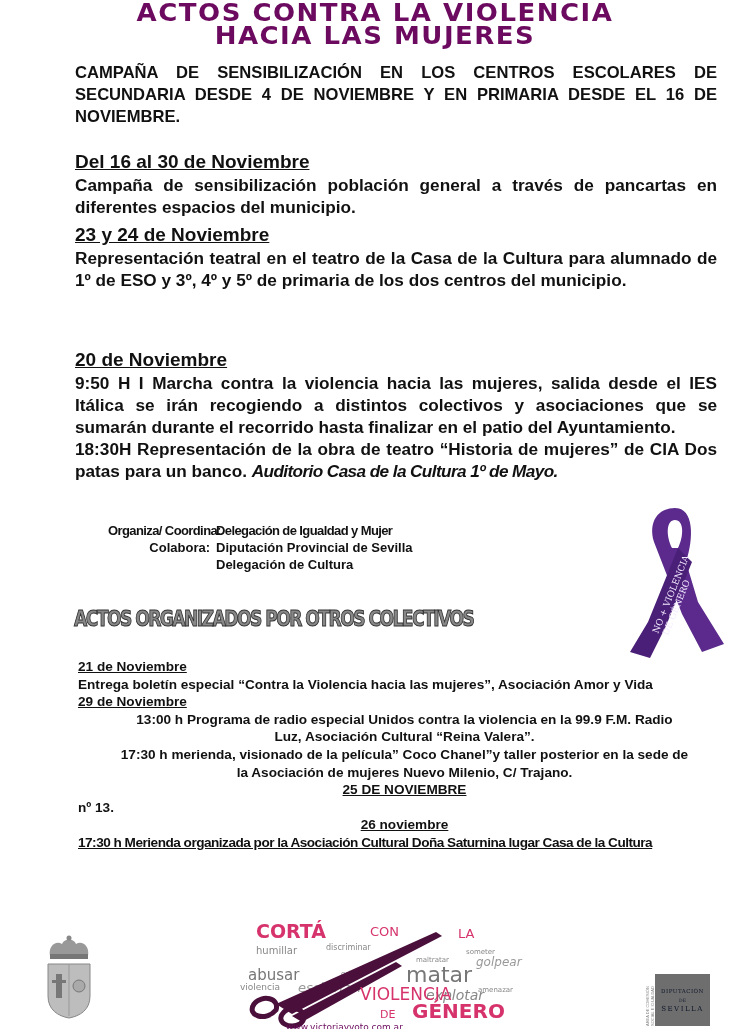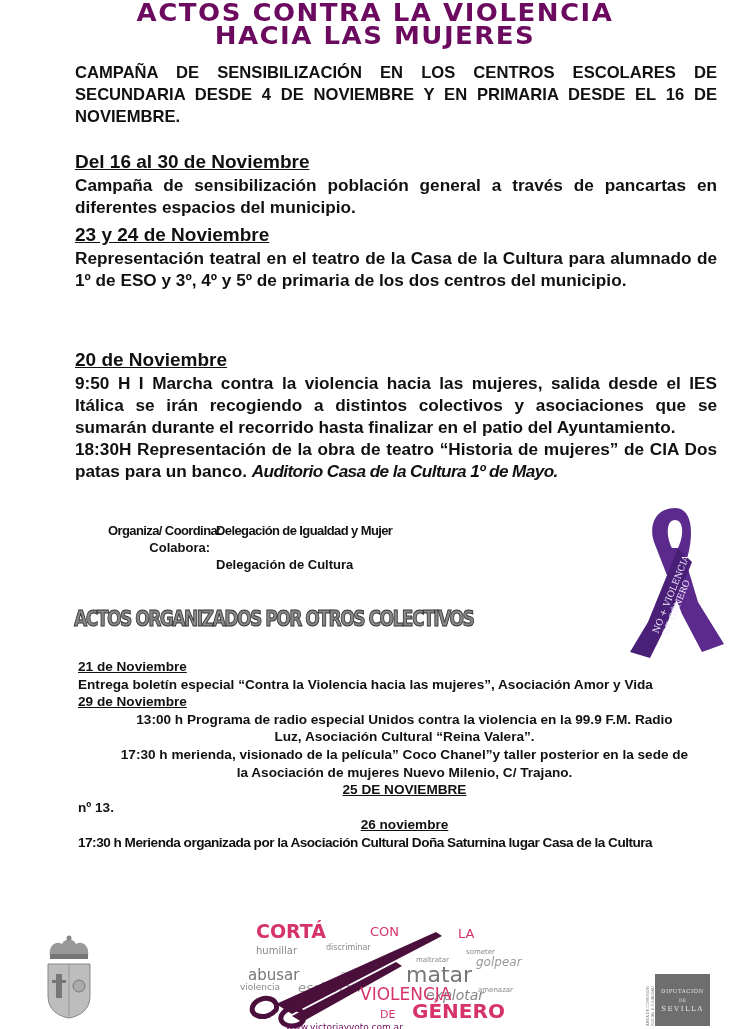--- a/index.html
+++ b/index.html
@@ -37,27 +37,27 @@
     .others-title {
       position: absolute; left: 74px; top: 606px; font-family: "DejaVu Sans", sans-serif; font-weight: bold;
       font-size: 22px; color: #888; letter-spacing: -2px; transform: scaleX(0.78); transform-origin: left;
       -webkit-text-stroke: 1px #333; white-space: nowrap;
     }
 
     .others { position: absolute; left: 78px; top: 658px; width: 650px; font-weight: bold; font-size: 13.6px; line-height: 17.6px; }
     .others .d { display: block; text-decoration: underline; }
     .others .t { display: block; }
     .others .ind { padding-left: 3px; text-align: center; }
-    .others .cond { letter-spacing: -0.5px; }
+    .others .cond { letter-spacing: -0.5px; text-decoration: underline; }
 
     .coat { position: absolute; left: 44px; top: 934px; width: 50px; height: 85px; }
     .cortala { position: absolute; left: 236px; top: 918px; width: 290px; height: 111px; }
     .dipu { position: absolute; left: 645px; top: 974px; width: 70px; height: 55px; }
     .dipu .side { position: absolute; left: 0; top: 2px; width: 8px; height: 50px; font-size: 4px; color: #888; writing-mode: vertical-rl; transform: rotate(180deg); }
-    .dipu .box { position: absolute; left: 10px; top: 0; width: 55px; height: 52px; background: #6e6e6e; color: #e5e5e5; text-align: center; font-family: "DejaVu Serif", serif; }
+    .dipu .box { position: absolute; left: 10px; top: 0; width: 55px; height: 52px; background: #6e6e6e; color: #0f172a; text-align: center; font-family: "DejaVu Serif", serif; }
     .dipu .box .a { font-size: 5.5px; margin-top: 14px; letter-spacing: 0.5px; }
     .dipu .box .b { font-size: 4.5px; margin-top: 4px; }
     .dipu .box .c { font-size: 7px; letter-spacing: 1.5px; margin-top: 2px; }
   </style>
 </head>
 <body>
 
 <div class="title">
   <span class="line">ACTOS CONTRA LA VIOLENCIA</span>
   <span class="line">HACIA LAS MUJERES</span>
@@ -81,20 +81,21 @@
   <span class="p"><span>18:30H Representación de la obra de teatro “Historia de mujeres” de CIA Dos patas para un banco.</span> <span class="narrow">Auditorio  Casa de la Cultura 1º de Mayo.</span></span>
 </div>
 
 <div class="org">
   <div class="row">
     <span class="lbl cond">Organiza/ Coordina:</span>
     <span class="val cond">Delegación de Igualdad y Mujer</span>
   </div>
   <div class="row">
     <span class="lbl">Colabora:</span>
+    <span class="val">Diputación Provincial de Sevilla</span>
   </div>
   <div class="row">
     <span class="lbl"></span>
     <span class="val">Delegación de Cultura</span>
   </div>
 </div>
 
 <div class="ribbon">
   <svg width="110" height="160" viewBox="0 0 110 160">
     <path d="M55 6 C38 6 28 20 34 40 L62 112 L82 150 L104 142 L78 100 L66 60 C74 36 74 6 55 6 Z M55 18 C64 18 64 34 58 46 L52 46 C46 34 46 18 55 18 Z" fill="#5b2a8c"></path>

